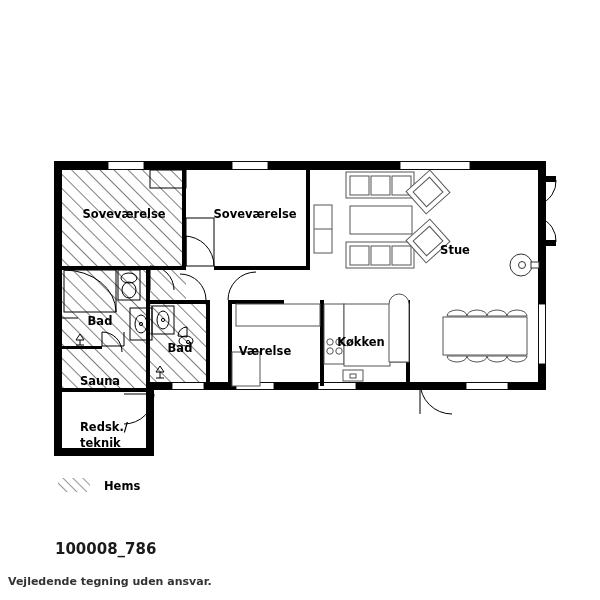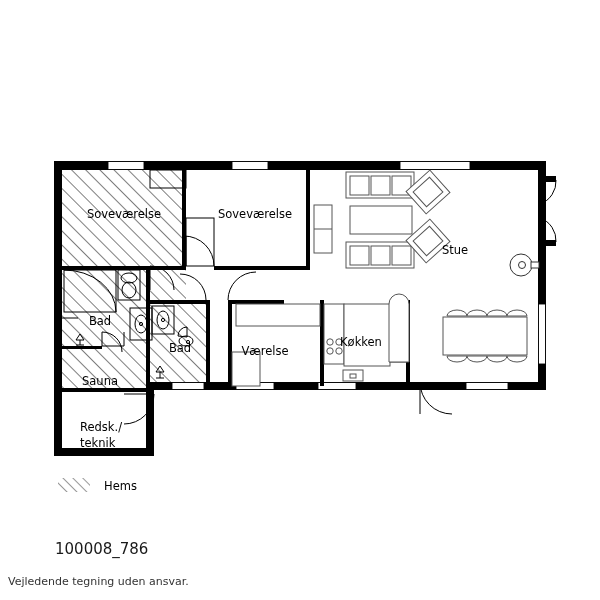--- a/index.html
+++ b/index.html
@@ -13,20 +13,21 @@
     height: 600px;
     position: relative;
     font-family: "DejaVu Sans", "Liberation Sans", sans-serif;
     overflow: hidden;
   }
   #plan-root {
     position: absolute;
     left: 0; top: 0;
     width: 600px;
     height: 600px;
+    font-weight: bold;
   }
   svg#floorplan {
     position: absolute;
     left: 0; top: 0;
     width: 600px;
     height: 600px;
     display: block;
   }
   .room-label {
     font-family: "DejaVu Sans", "Liberation Sans", sans-serif;

